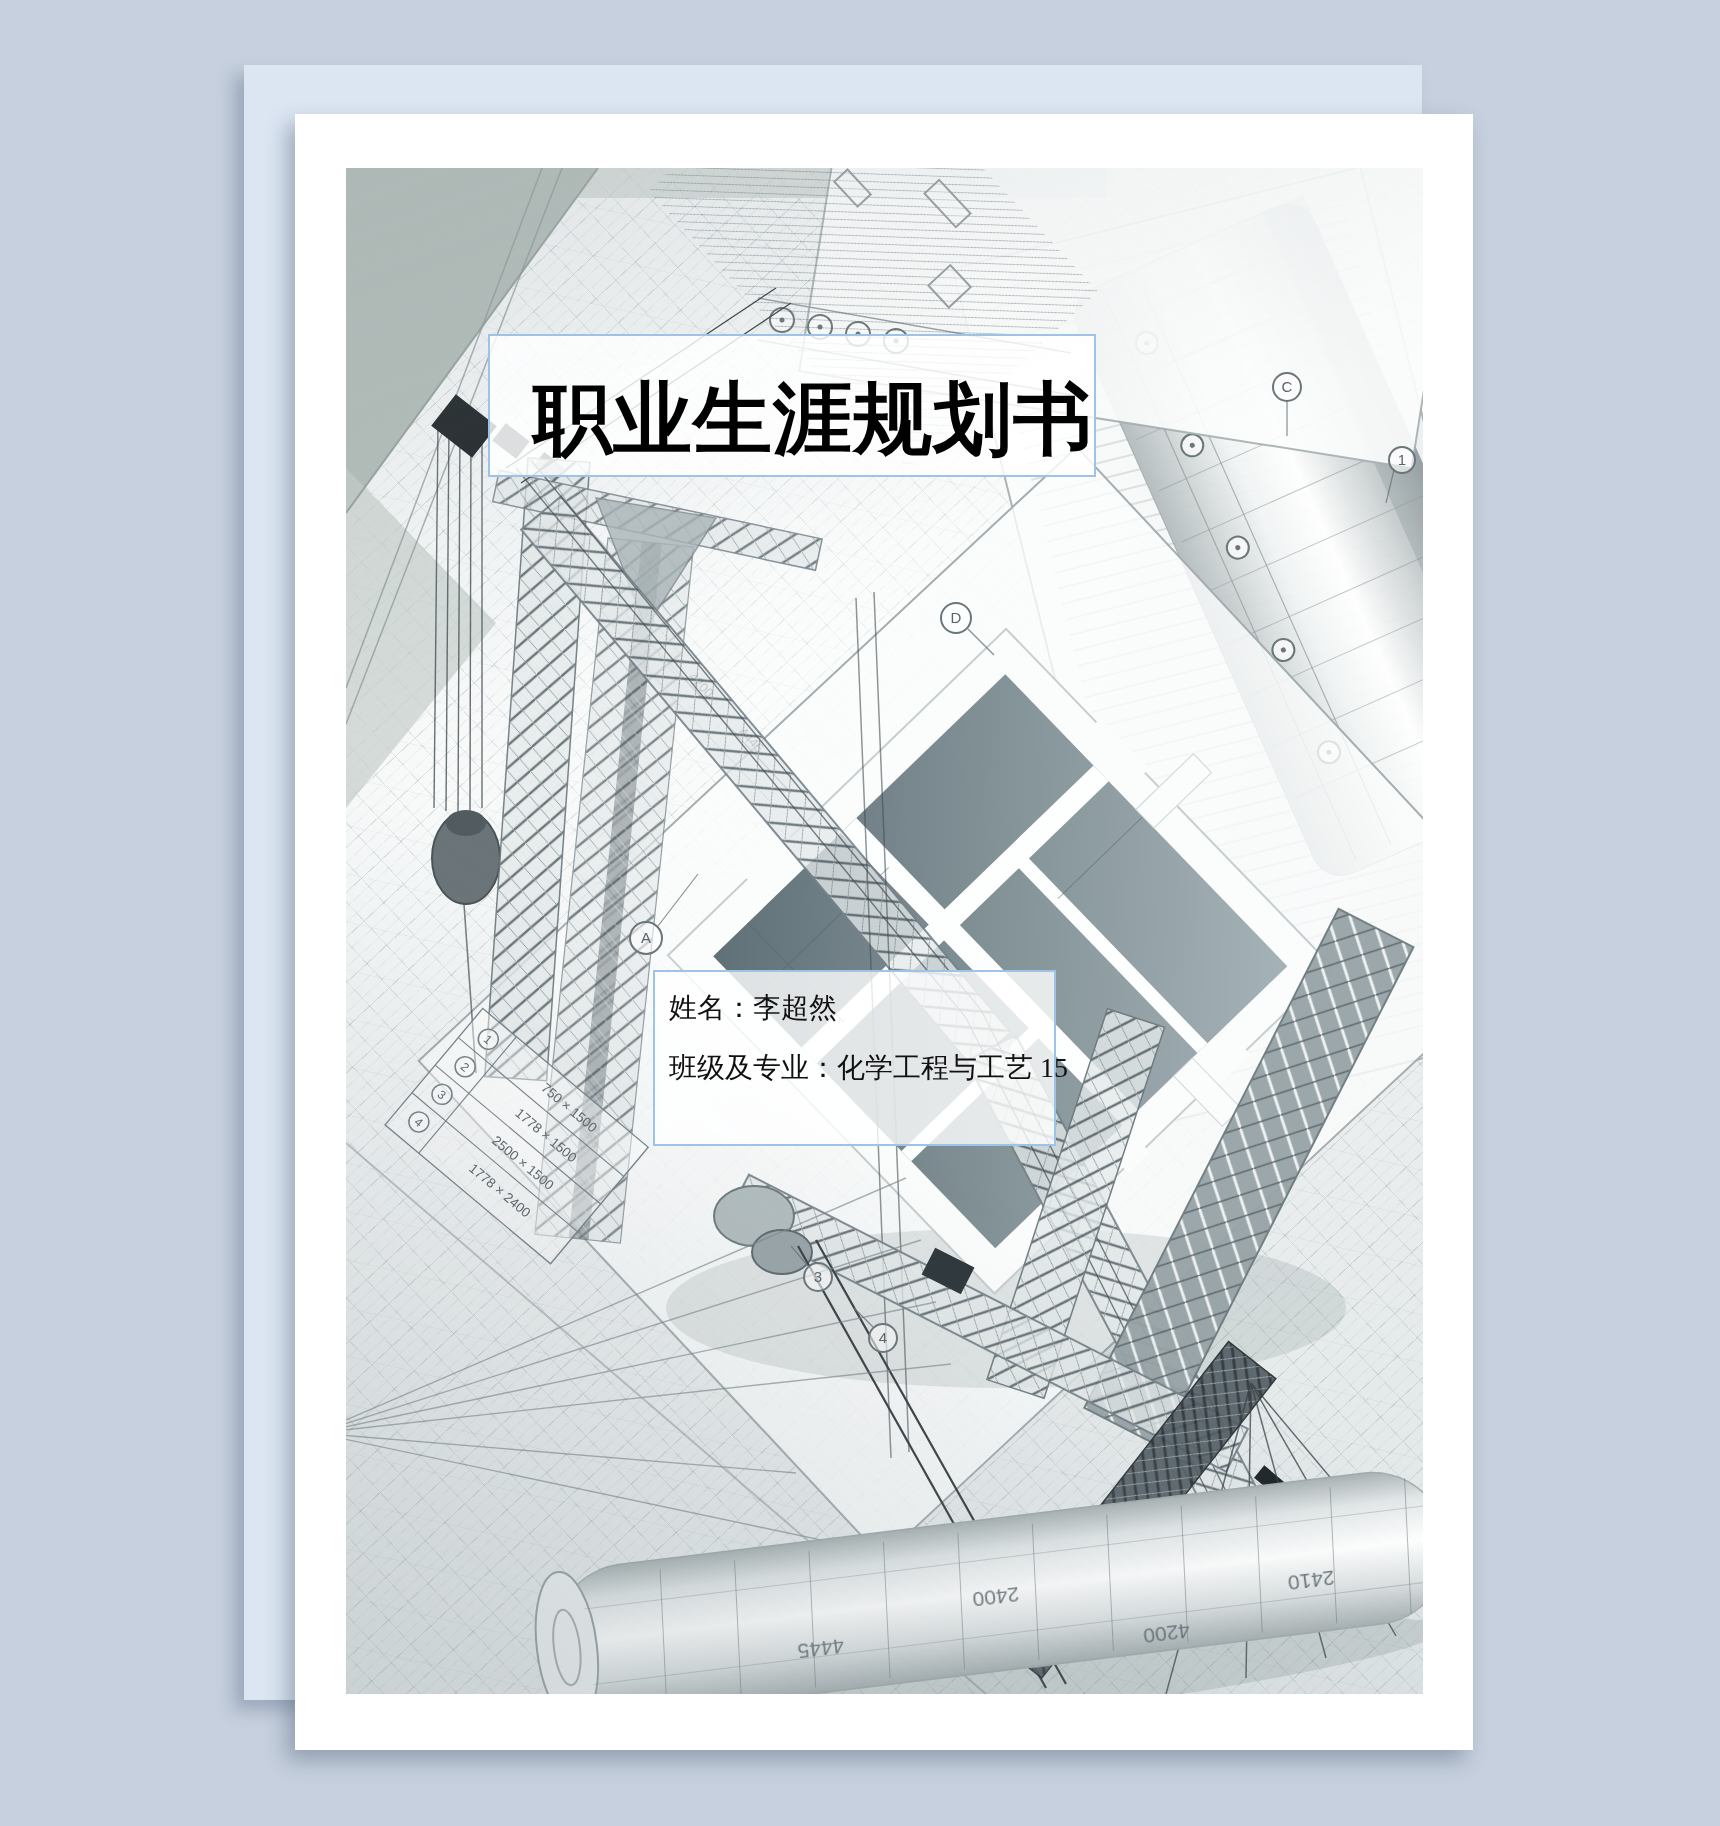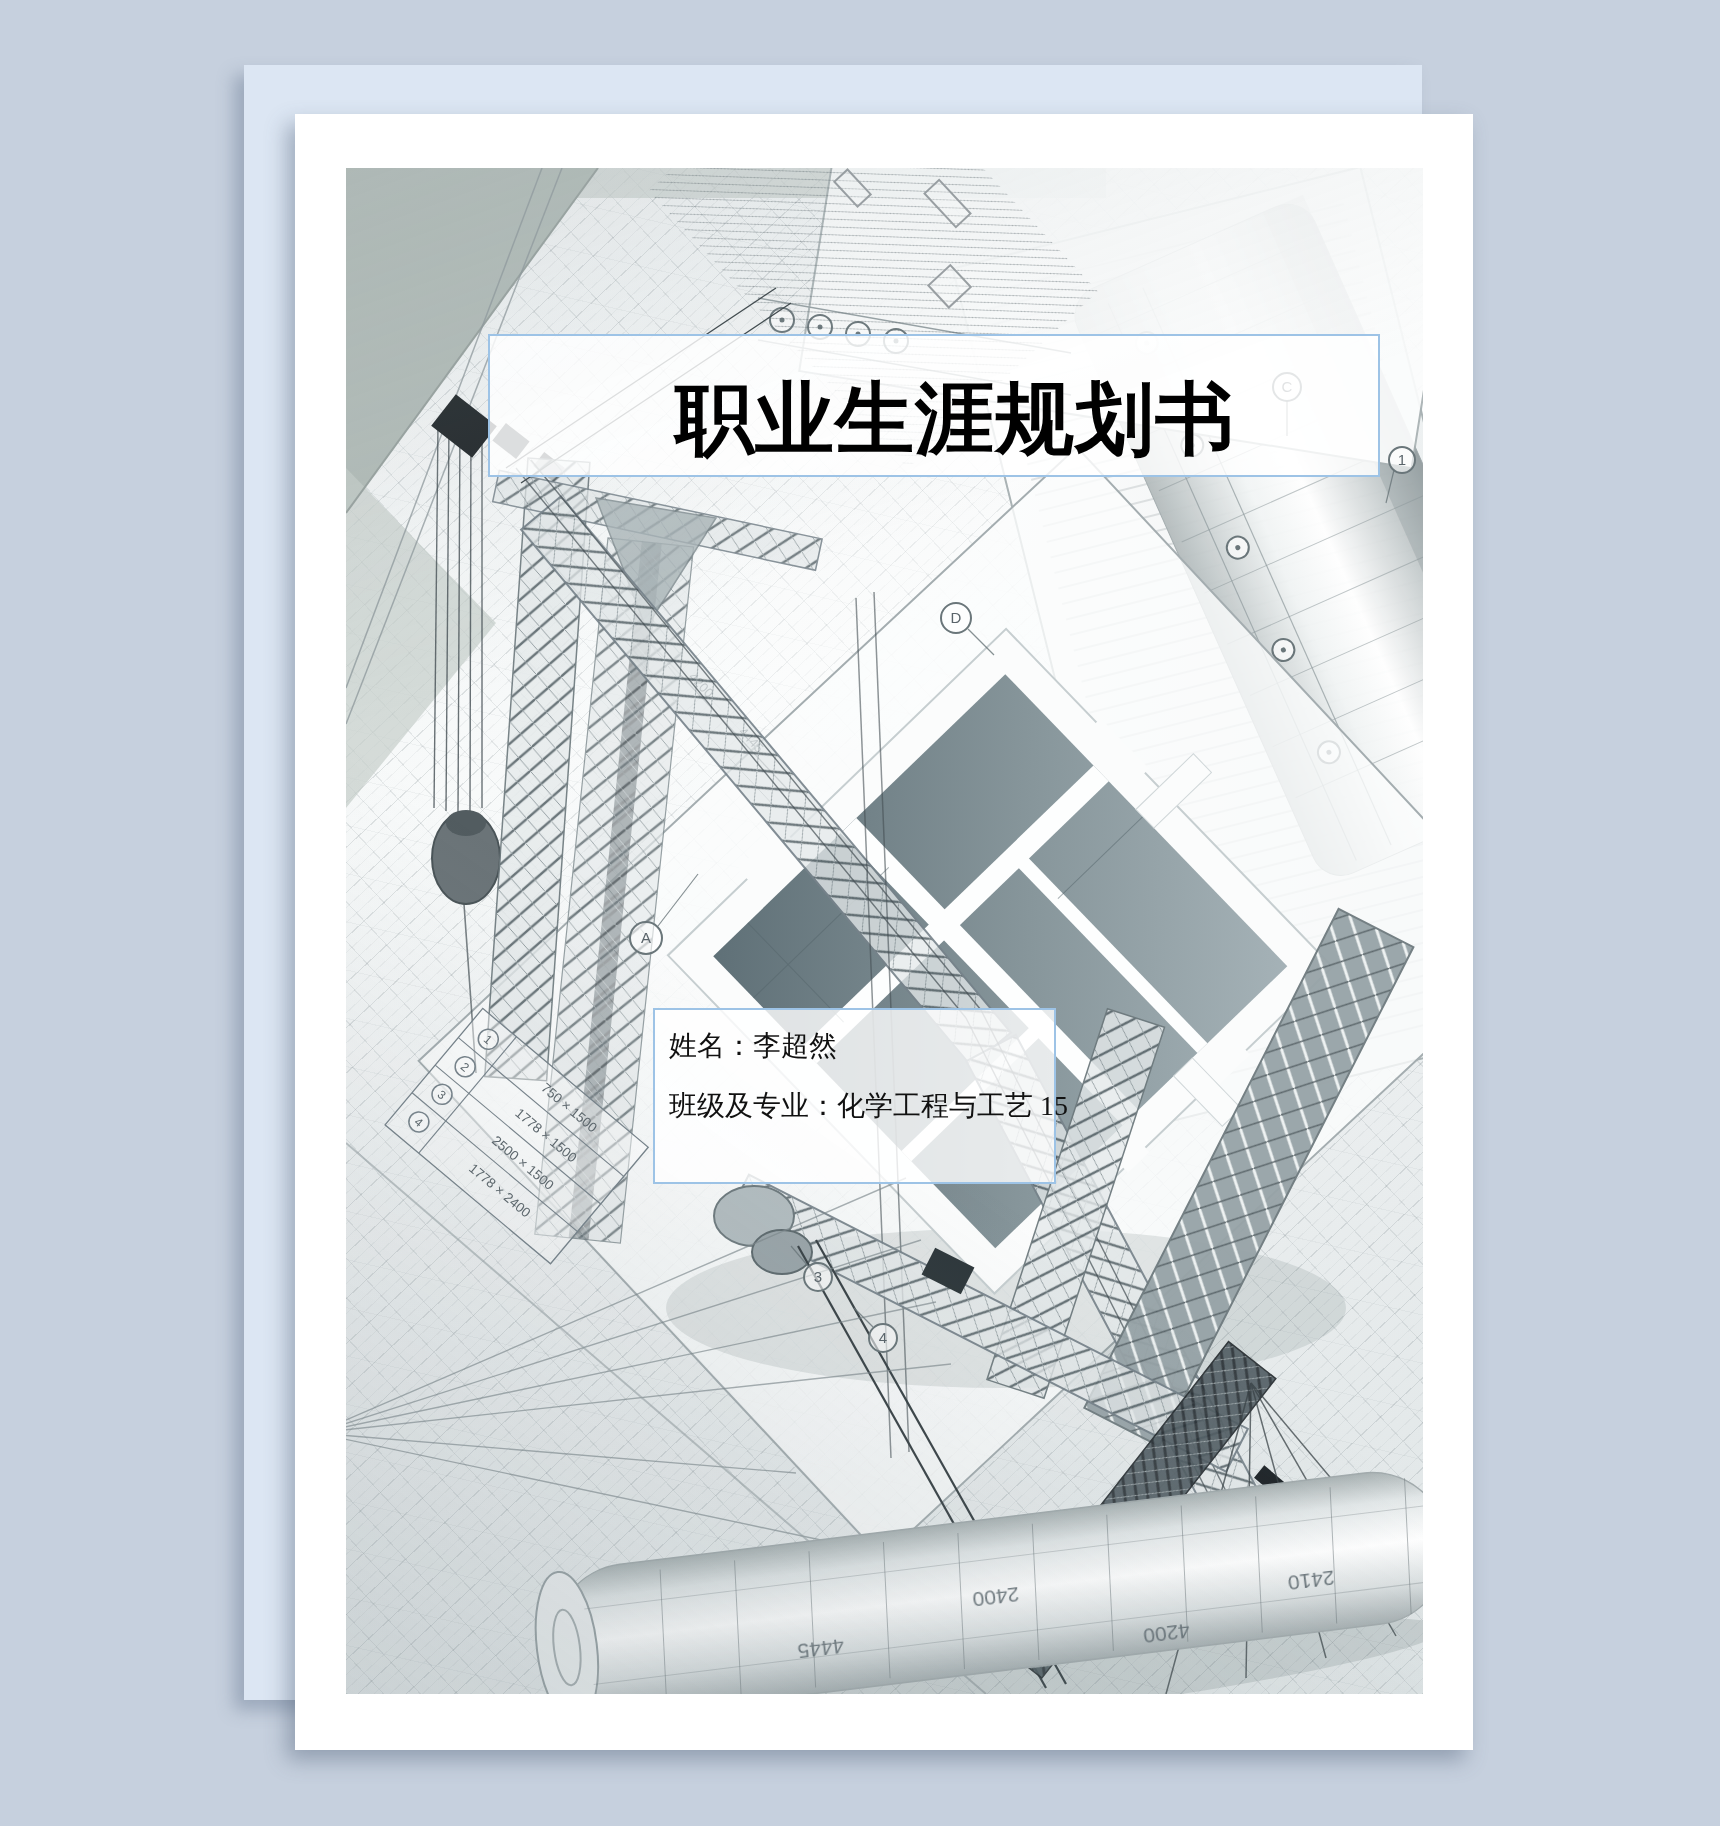--- a/index.html
+++ b/index.html
@@ -14,26 +14,26 @@
       radial-gradient(ellipse 62% 42% at 56% 36%, rgba(255,255,255,.62), rgba(255,255,255,0) 72%),
       repeating-linear-gradient(47deg, rgba(96,110,116,.13) 0 1px, transparent 1px 27px),
       repeating-linear-gradient(-43deg, rgba(96,110,116,.11) 0 1px, transparent 1px 33px),
       repeating-linear-gradient(-43deg, rgba(96,110,116,.07) 0 1px, transparent 1px 11px),
       repeating-linear-gradient(13deg, rgba(96,110,116,.06) 0 1px, transparent 1px 47px),
       linear-gradient(160deg,#eef1f2 0%,#f8fafa 35%,#edf0f1 60%,#dfe5e6 100%);}
   .photo::after{content:"";position:absolute;inset:0;pointer-events:none;
       background:linear-gradient(215deg, rgba(255,255,255,0) 58%, rgba(125,140,146,.26) 100%),
                  linear-gradient(340deg, rgba(255,255,255,0) 70%, rgba(160,172,176,.18) 100%);}
   svg.art{position:absolute;inset:0;display:block;}
-  .title-box{position:absolute;left:142px;top:166px;width:892px;height:143px;box-sizing:border-box;
+  .title-box{position:absolute;left:142px;top:166px;width:608px;height:143px;box-sizing:border-box;
       background:rgba(255,255,255,.82);border:2px solid #9dc3e6;
       display:flex;align-items:center;justify-content:center;padding-top:28px;padding-left:42px;z-index:3;}
   .title-text{font-size:79px;font-weight:900;color:#000;letter-spacing:1px;white-space:nowrap;
       font-family:"Liberation Sans","DejaVu Sans",sans-serif;}
-  .info-box{position:absolute;left:307px;top:840px;width:403px;height:176px;box-sizing:border-box;
+  .info-box{position:absolute;left:307px;top:802px;width:403px;height:176px;box-sizing:border-box;
       background:rgba(255,255,255,.8);border:2px solid #9dc3e6;padding:6px 0 13px 14px;z-index:3;
       font-family:"Liberation Serif","DejaVu Serif",serif;font-size:28px;color:#111;}
   .info-line{height:60px;line-height:60px;white-space:nowrap;}
   svg text{font-family:"Liberation Sans","DejaVu Sans",sans-serif;}
 </style>
 </head>
 <body>
 
 <div class="stage">
   <div class="page-back"></div>

